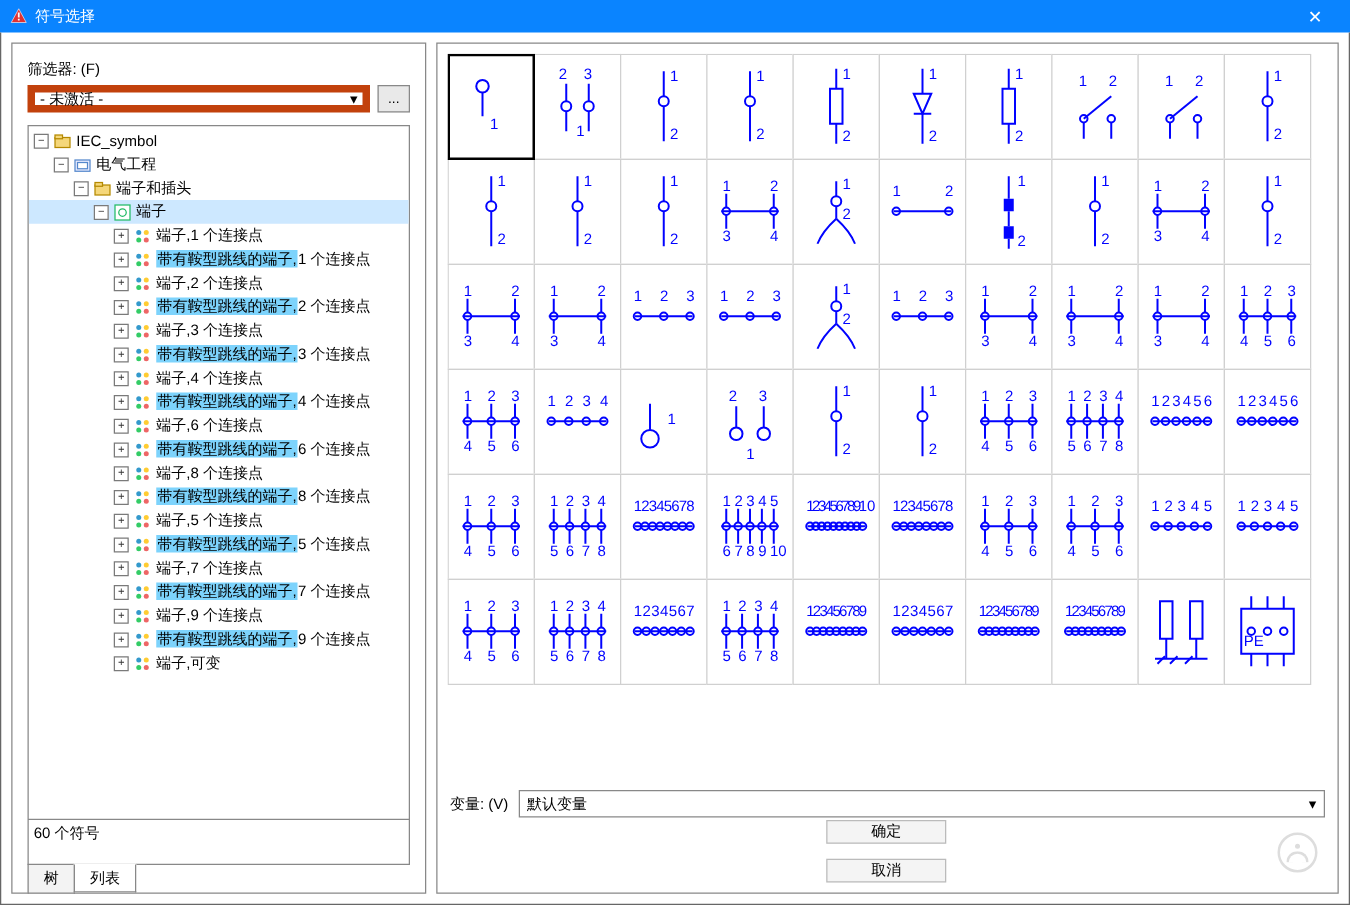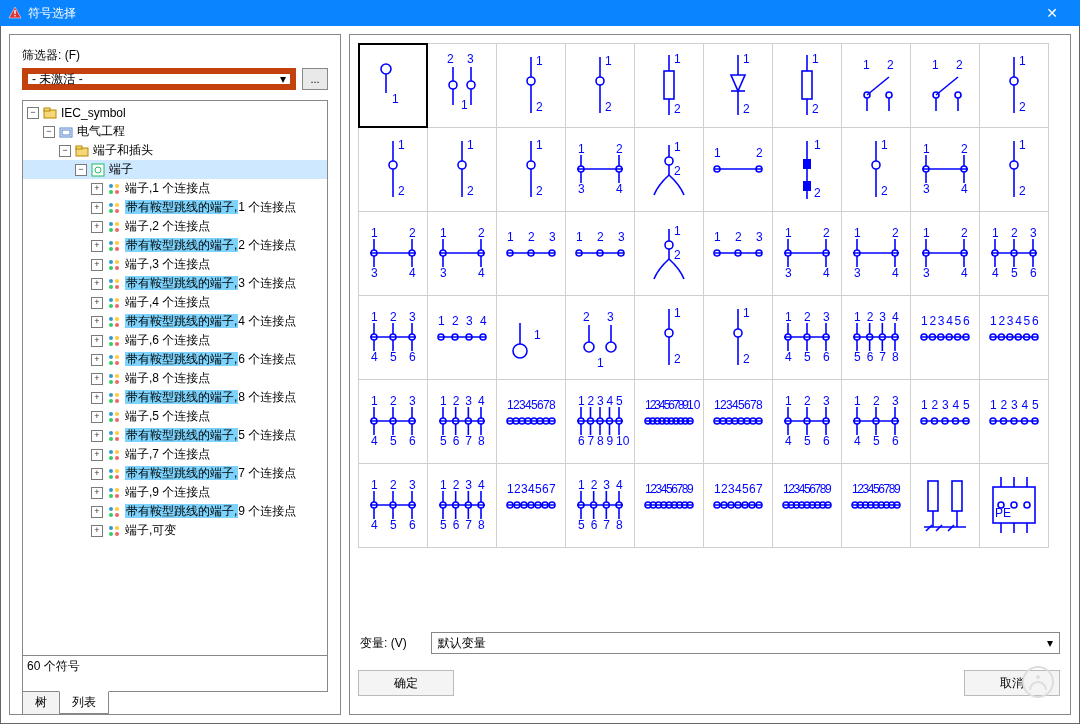--- a/index.html
+++ b/index.html
@@ -28,24 +28,24 @@
 .tabs { position: absolute; bottom: -1px; left: 12px; display: flex; }
 .tab { border: 1px solid #888; border-top: none; padding: 2px 12px; font-size: 12px; background: #f3f3f3; margin-right: -1px; }
 .tab.active { background: #fff; font-weight: normal; position: relative; top: -1px; border-top: 1px solid #fff; }
 .left-tabs-wrap { height: 22px; margin-top: 0; position: relative; }
 .right-panel { flex: 1; border: 1px solid #888; display: flex; flex-direction: column; padding: 8px; }
 .grid-wrap { flex: 1; overflow: auto; }
 .grid { display: grid; grid-template-columns: repeat(10, 69px); grid-auto-rows: 84px; gap: 0; }
 .cell { border: 1px solid #d0d0d0; display: flex; align-items: center; justify-content: center; margin: -0.5px; background: #fff; }
 .cell.selected { border: 2px solid #000; position: relative; z-index: 2; }
 .cell svg { width: 62px; height: 76px; }
-.variant-row { display: flex; align-items: center; gap: 24px; padding: 6px 2px; margin-top: 4px; }
+.variant-row { display: flex; align-items: center; gap: 8px; padding: 6px 2px; margin-top: 4px; }
 .variant-label { font-size: 12px; }
 .variant-select { flex: 1; height: 22px; border: 1px solid #888; background: #fff; display: flex; align-items: center; justify-content: space-between; padding: 0 6px; font-size: 12px; }
-.footer { height: 46px; display: flex; align-items: center; justify-content: space-between; gap: 12px; padding-right: 2px; }
+.footer { height: 46px; display: flex; align-items: center; justify-content: flex-end; gap: 12px; padding-right: 2px; flex-direction: column; }
 .btn { width: 96px; height: 26px; border: 1px solid #bbb; background: #f4f4f4; display: flex; align-items: center; justify-content: center; font-size: 12px; }
 .watermark { position: absolute; right: 26px; bottom: 26px; color: #ddd; font-size: 30px; font-style: italic; pointer-events: none; display: flex; align-items: center; gap: 6px; }
 .watermark .wm-icon { width: 32px; height: 32px; border: 2px solid #ddd; border-radius: 50%; display: flex; align-items: center; justify-content: center; position: relative; }
 .watermark .wm-icon::before { content: ""; position: absolute; width: 4px; height: 4px; background: #ddd; border-radius: 50%; top: 7px; }
 .watermark .wm-icon::after { content: ""; position: absolute; width: 14px; height: 7px; border: 2px solid #ddd; border-bottom: none; border-radius: 12px 12px 0 0; bottom: 6px; }
 
 svg text { font-family: Arial, sans-serif; font-size: 12px; fill: #0203ff; }
 svg .s { stroke: #0203ff; stroke-width: 1.6; fill: none; }
 svg .sf { fill: #0203ff; }
 </style>

